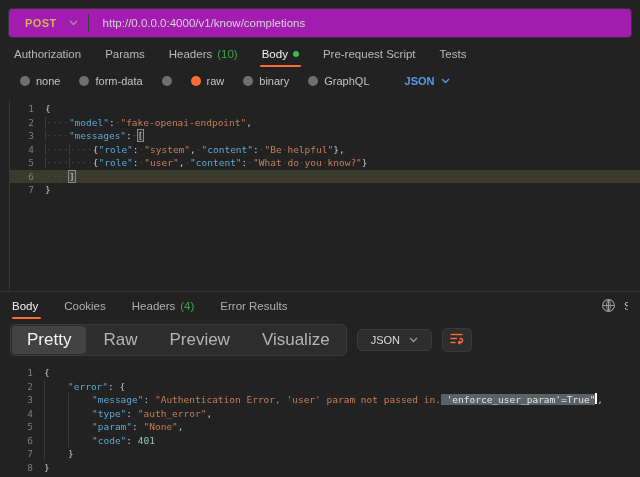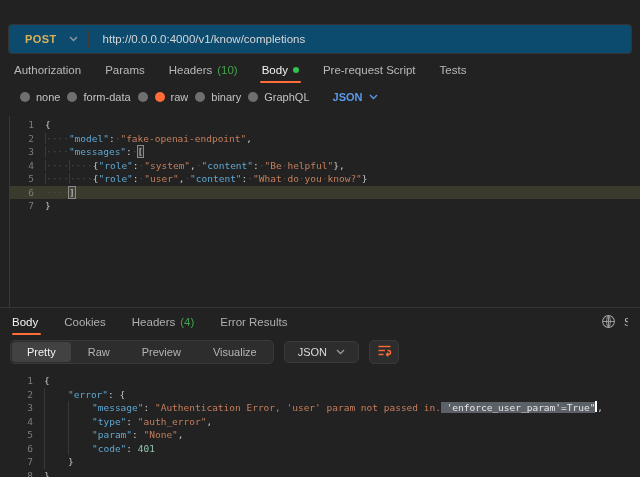--- a/index.html
+++ b/index.html
@@ -3,36 +3,36 @@
 <meta charset="utf-8">
 <style>
   html,body{margin:0;padding:0;}
   body{
     width:640px;height:477px;overflow:hidden;
     background:#222222;color:#dddddd;
     font-family:"Liberation Sans","DejaVu Sans",sans-serif;
     position:relative;
   }
   
-  .urlbar{margin:24px 8px 0 8px;height:30px;background:#0c4a6e;border:1px solid #343434;
+  .urlbar{margin:8px 8px 0 8px;height:30px;background:#a21caf;border:1px solid #343434;
     border-radius:4px;display:flex;align-items:center;box-sizing:border-box;}
   .method{color:#d9b157;font-weight:bold;font-size:11px;letter-spacing:.4px;padding:0 12px 0 16px;}
   .chev{display:inline-flex;align-items:center;}
   .vdiv{width:1px;height:18px;background:#3c3c3c;margin:0 0 0 10px;}
   .url{font-size:11.5px;color:#d6d6d6;padding-left:14px;white-space:nowrap;}
   
   .req-tabs{display:flex;align-items:center;height:28px;margin-top:2px;padding:0 2px;font-size:11.5px;color:#b9b9b9;}
   .rtab{position:relative;padding:0 12px;height:100%;display:flex;align-items:center;gap:5px;cursor:default;}
   .rtab.active{color:#f2f2f2;}
   .rtab .badge{color:#43a24d;}
   .rtab .dot{width:6px;height:6px;border-radius:50%;background:#2fc24f;}
   .rtab .under{position:absolute;left:10px;right:10px;bottom:1px;height:2px;border-radius:2px;background:#ff6c37;display:none;}
   .rtab.active .under{display:block;}
   
-  .modes{display:flex;align-items:center;height:26px;padding-left:20px;font-size:11px;color:#c3c3c3;gap:7px;}
+  .modes{display:flex;align-items:center;height:26px;padding-left:20px;font-size:11px;color:#c3c3c3;gap:19px;}
   .mode{display:flex;align-items:center;gap:6px;}
   .radio{width:10px;height:10px;border-radius:50%;background:#6f6f6f;flex:none;}
   .mode.sel .radio{background:#ff6c37;}
   .lang{display:flex;align-items:center;gap:7px;margin-left:16px;color:#5b99e8;font-weight:bold;font-size:11px;}
   
   .editor{font-family:"DejaVu Sans Mono",monospace;font-size:9.5px;line-height:13.5px;}
   .req-editor{margin:6px 0 0 9px;border-left:1px solid #383838;height:191px;box-sizing:border-box;padding-top:2px;}
   .resp-editor{margin:4px 0 0 9px;}
   .line{display:flex;height:13.5px;white-space:pre;}
   .line.hl{background:#3a3a2d;}
@@ -50,21 +50,21 @@
   
   .resp{border-top:1px solid #363636;margin-top:0;background:#222222;}
   .resp-tabs{display:flex;align-items:center;height:28px;padding:0 12px;font-size:11.5px;color:#b0b0b0;}
   .resp-tabs .rtab{padding:0 13px;}
   .resp-tabs .rtab:first-child{padding-left:0;}
   .resp-tabs .rtab:first-child .under{left:0;}
   .right-tools{margin-left:auto;display:flex;align-items:center;gap:8px;}
   .clip{width:4px;overflow:hidden;white-space:nowrap;font-size:11px;color:#bdbdbd;}
   .resp-toolbar{display:flex;align-items:center;padding:4px 10px 6px 10px;gap:10px;}
   .seg{display:flex;background:#2d2d2d;border:1px solid #3a3a3a;border-radius:5px;}
-  .seg-item{padding:4px 15px;font-size:11px;color:#b5b5b5;border-radius:4px;margin:1px;}
+  .seg-item{padding:4px 15px;font-size:17px;color:#b5b5b5;border-radius:4px;margin:1px;}
   .seg-item.active{background:#424242;color:#f2f2f2;}
   .chip{display:flex;align-items:center;gap:9px;background:#2d2d2d;border:1px solid #3a3a3a;border-radius:5px;
     padding:4px 13px;font-size:11px;color:#dcdcdc;}
   .iconbtn{background:#2d2d2d;border:1px solid #3a3a3a;border-radius:5px;width:30px;height:24px;
     display:flex;align-items:center;justify-content:center;box-sizing:border-box;}
 </style>
 </head>
 <body>
 
 <div class="urlbar">

